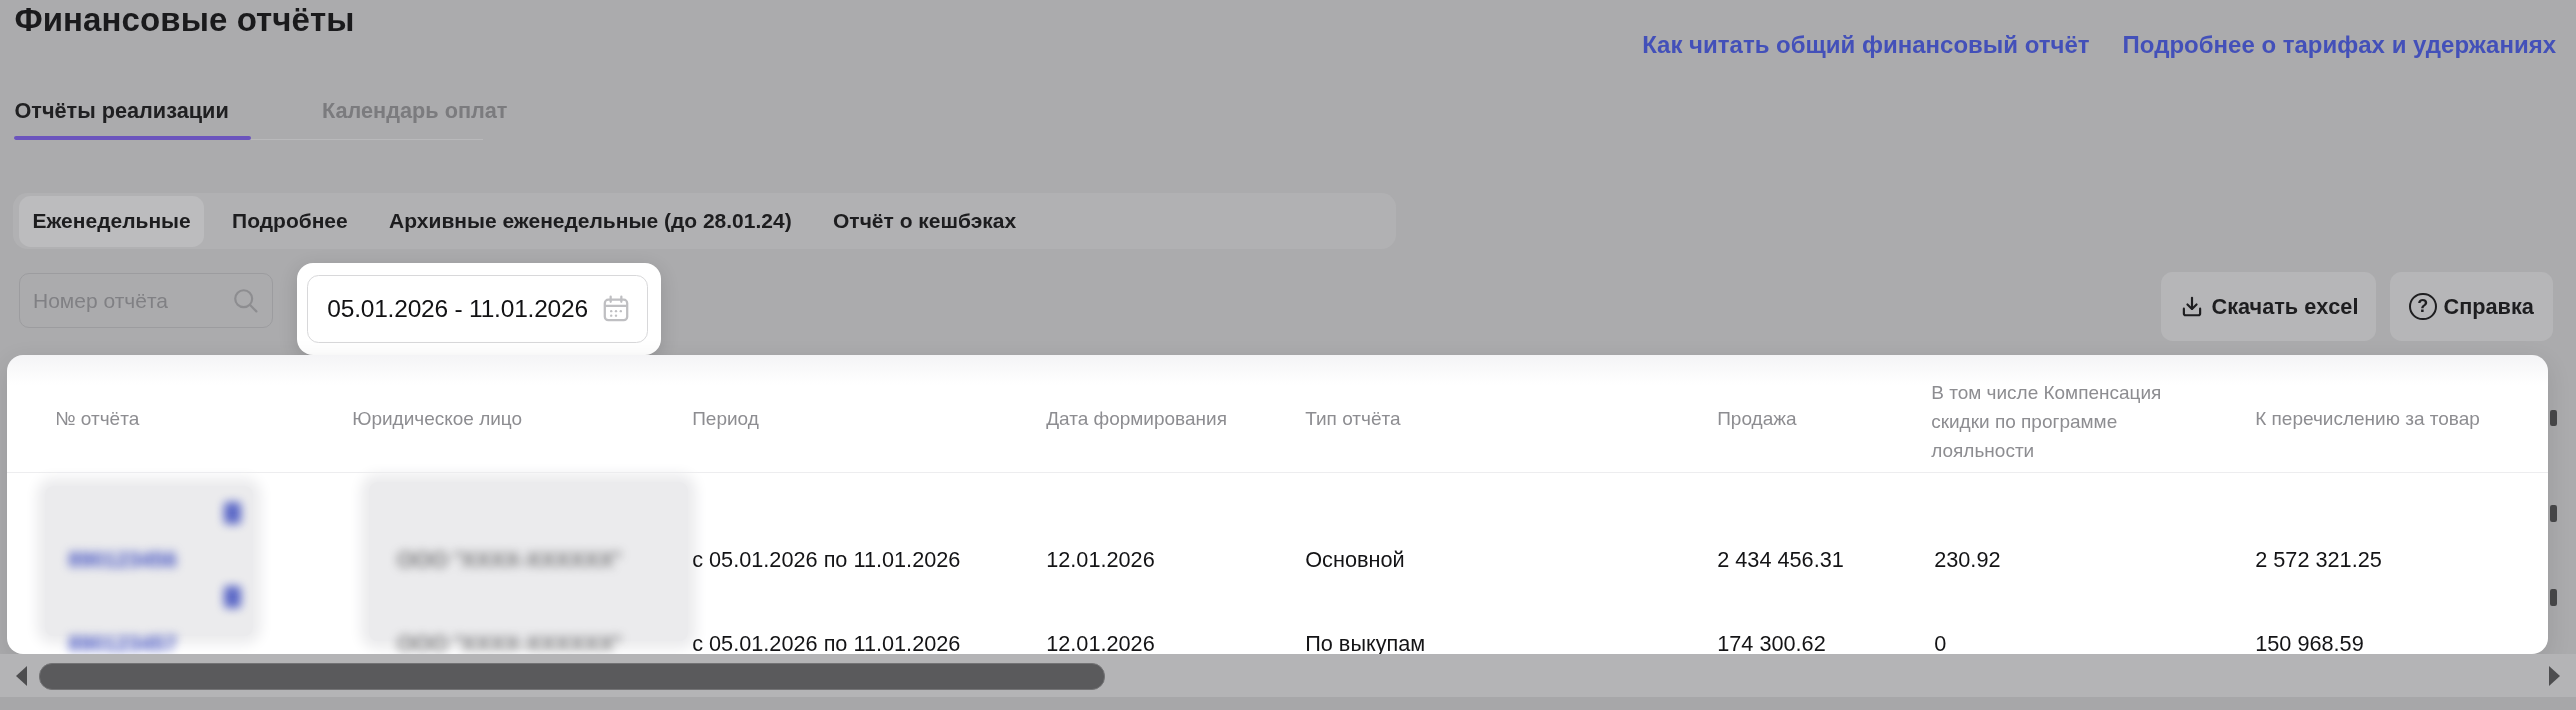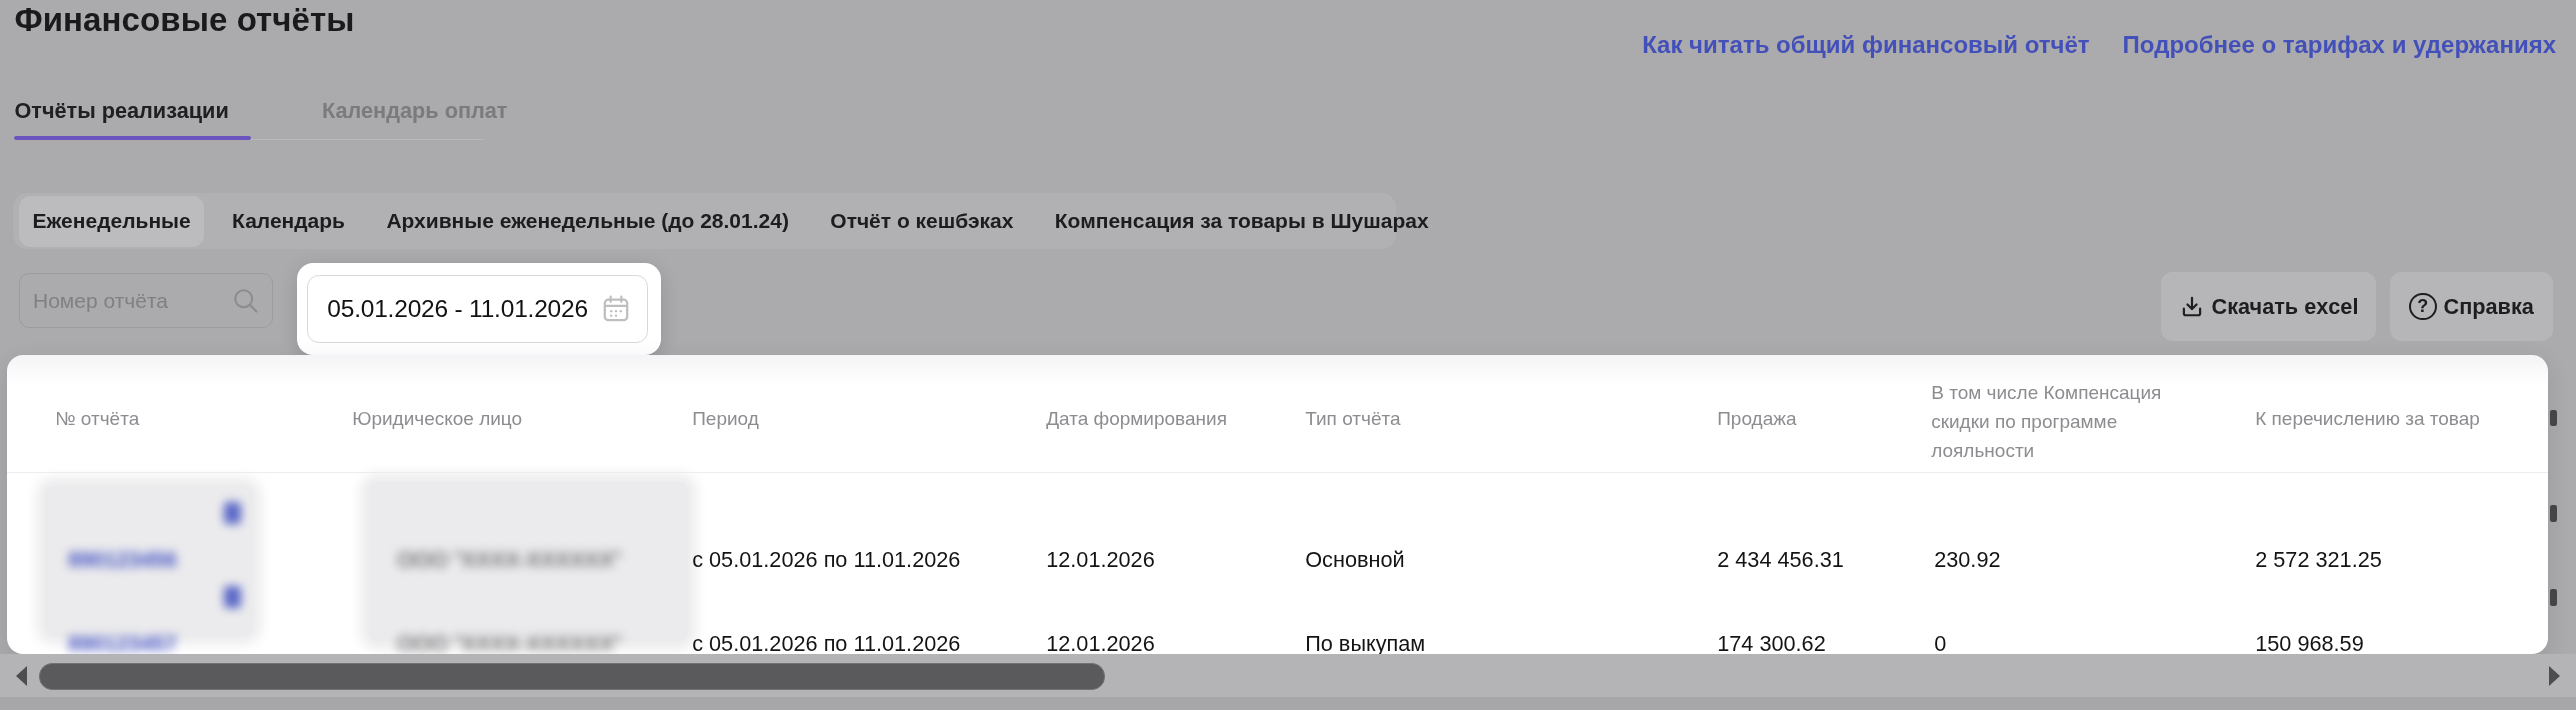--- a/index.html
+++ b/index.html
@@ -90,24 +90,23 @@
     <span class="header-link">Подробнее о тарифах и удержаниях</span>
   </div>
 
   <div class="abs tab active" style="left:14.4px;">Отчёты реализации</div>
   <div class="abs tab inactive" style="left:283px;margin-left:39px;">Календарь оплат</div>
   <div class="abs tabs-baseline"></div>
   <div class="abs tab-underline"></div>
 
   <div class="abs pills">
     <div class="pill selected">Еженедельные</div>
-    <div class="pill">Календарь</div>
+    <div class="pill">Подробнее</div>
     <div class="pill">Архивные еженедельные (до 28.01.24)</div>
     <div class="pill">Отчёт о кешбэках</div>
-    <div class="pill">Компенсация за товары в Шушарах</div>
   </div>
 
   <div class="abs search-box">
     <input type="text" placeholder="Номер отчёта" style="">
     <svg class="search-glyph" viewBox="0 0 24 24" fill="none" stroke="currentColor" stroke-width="1.8" stroke-linecap="round">
       <circle cx="10.5" cy="10.5" r="7"></circle>
         <line x1="15.8" y1="15.8" x2="21" y2="21"></line>
     </svg>
   </div>
 

